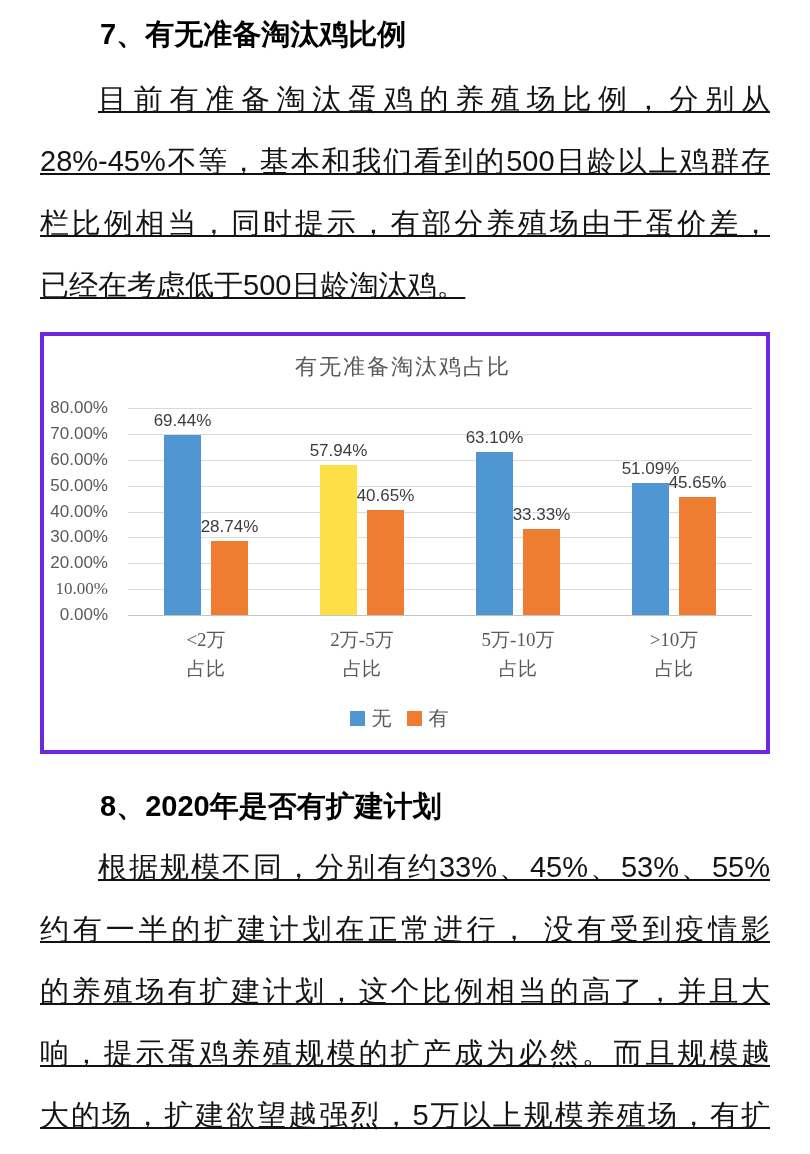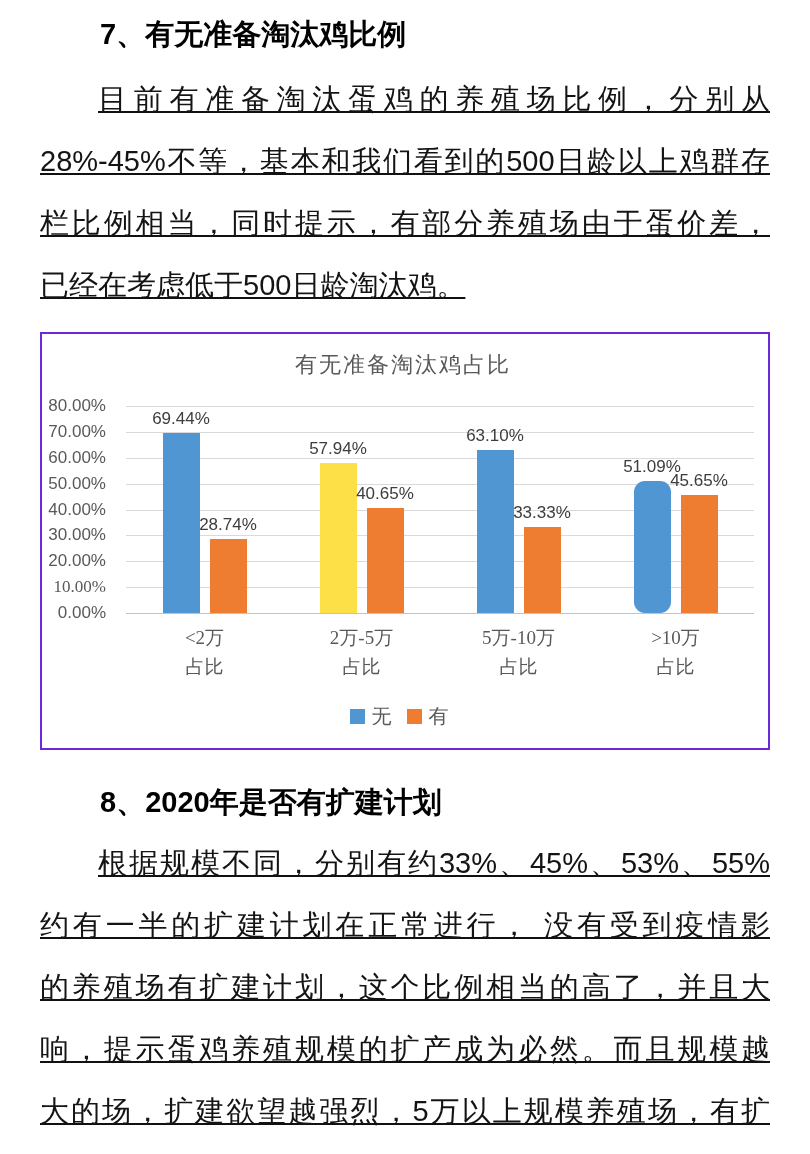--- a/index.html
+++ b/index.html
@@ -28,21 +28,21 @@
     text-align:justify;
     text-align-last:justify;
     color:#141414;
   }
   .para .tline.first{text-indent:2em;}
   .para .tline.last{text-align-last:left;}
 
   
   .chart-box{
     margin:2px 0 32px 0;
-    border:2px solid #6d28d9;
+    border:4px solid #6d28d9;
     background:#ffffff;
     padding:14px 14px 14px 10px;
     box-sizing:border-box;
   }
   .chart-title{
     text-align:center;
     color:#595959;
     font-size:22px;
     letter-spacing:2px;
     font-weight:400;
@@ -195,21 +195,21 @@
             </div>
             <div class="bar-group">
               <div class="bar" style="height: 78.875%; background: rgb(79, 150, 211);">
                 <div class="bar-label">63.10%</div>
               </div>
               <div class="bar" style="height: 41.6625%; background: rgb(238, 125, 49);">
                 <div class="bar-label">33.33%</div>
               </div>
             </div>
             <div class="bar-group">
-              <div class="bar" style="height: 63.8625%; background: rgb(79, 150, 211); border-radius: 11px;">
+              <div class="bar" style="height: 63.8625%; background: rgb(79, 150, 211);">
                 <div class="bar-label">51.09%</div>
               </div>
               <div class="bar" style="height: 57.0625%; background: rgb(238, 125, 49);">
                 <div class="bar-label">45.65%</div>
               </div>
             </div>
           </div>
       </div>
     </div>
 

